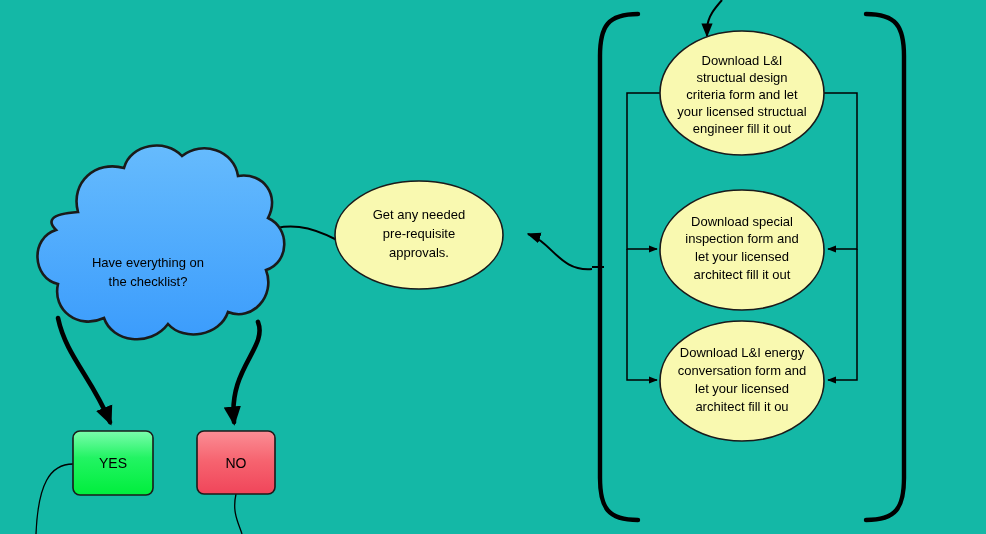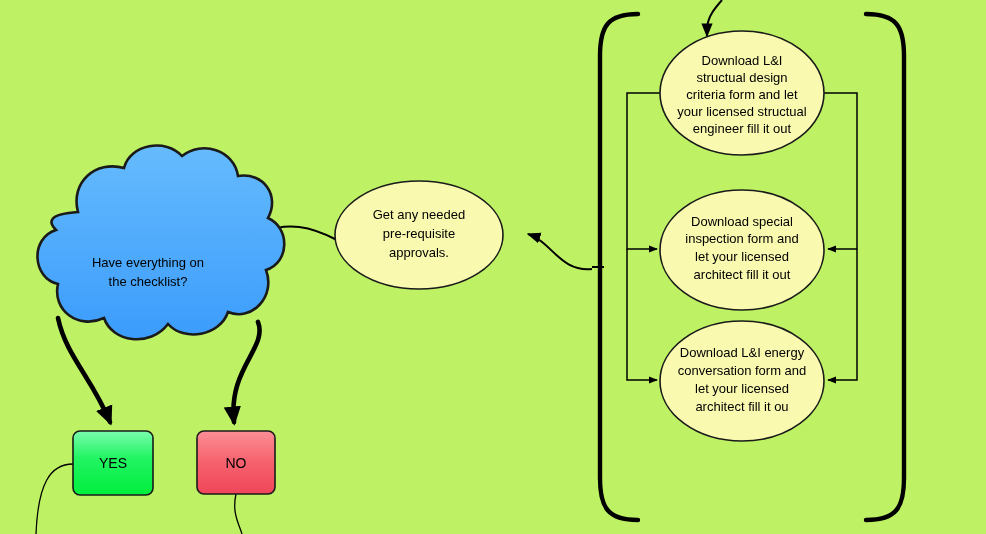--- a/index.html
+++ b/index.html
@@ -11,21 +11,21 @@
   body {
     width: 986px;
     height: 534px;
     overflow: hidden;
     font-family: "Liberation Sans", sans-serif;
   }
   #diagram-root {
     position: relative;
     width: 986px;
     height: 534px;
-    background: #bef264;
+    background: #14b8a6;
   }
   svg#flow-svg {
     position: absolute;
     top: 0;
     left: 0;
     width: 986px;
     height: 534px;
     display: block;
   }
   .node-text {

